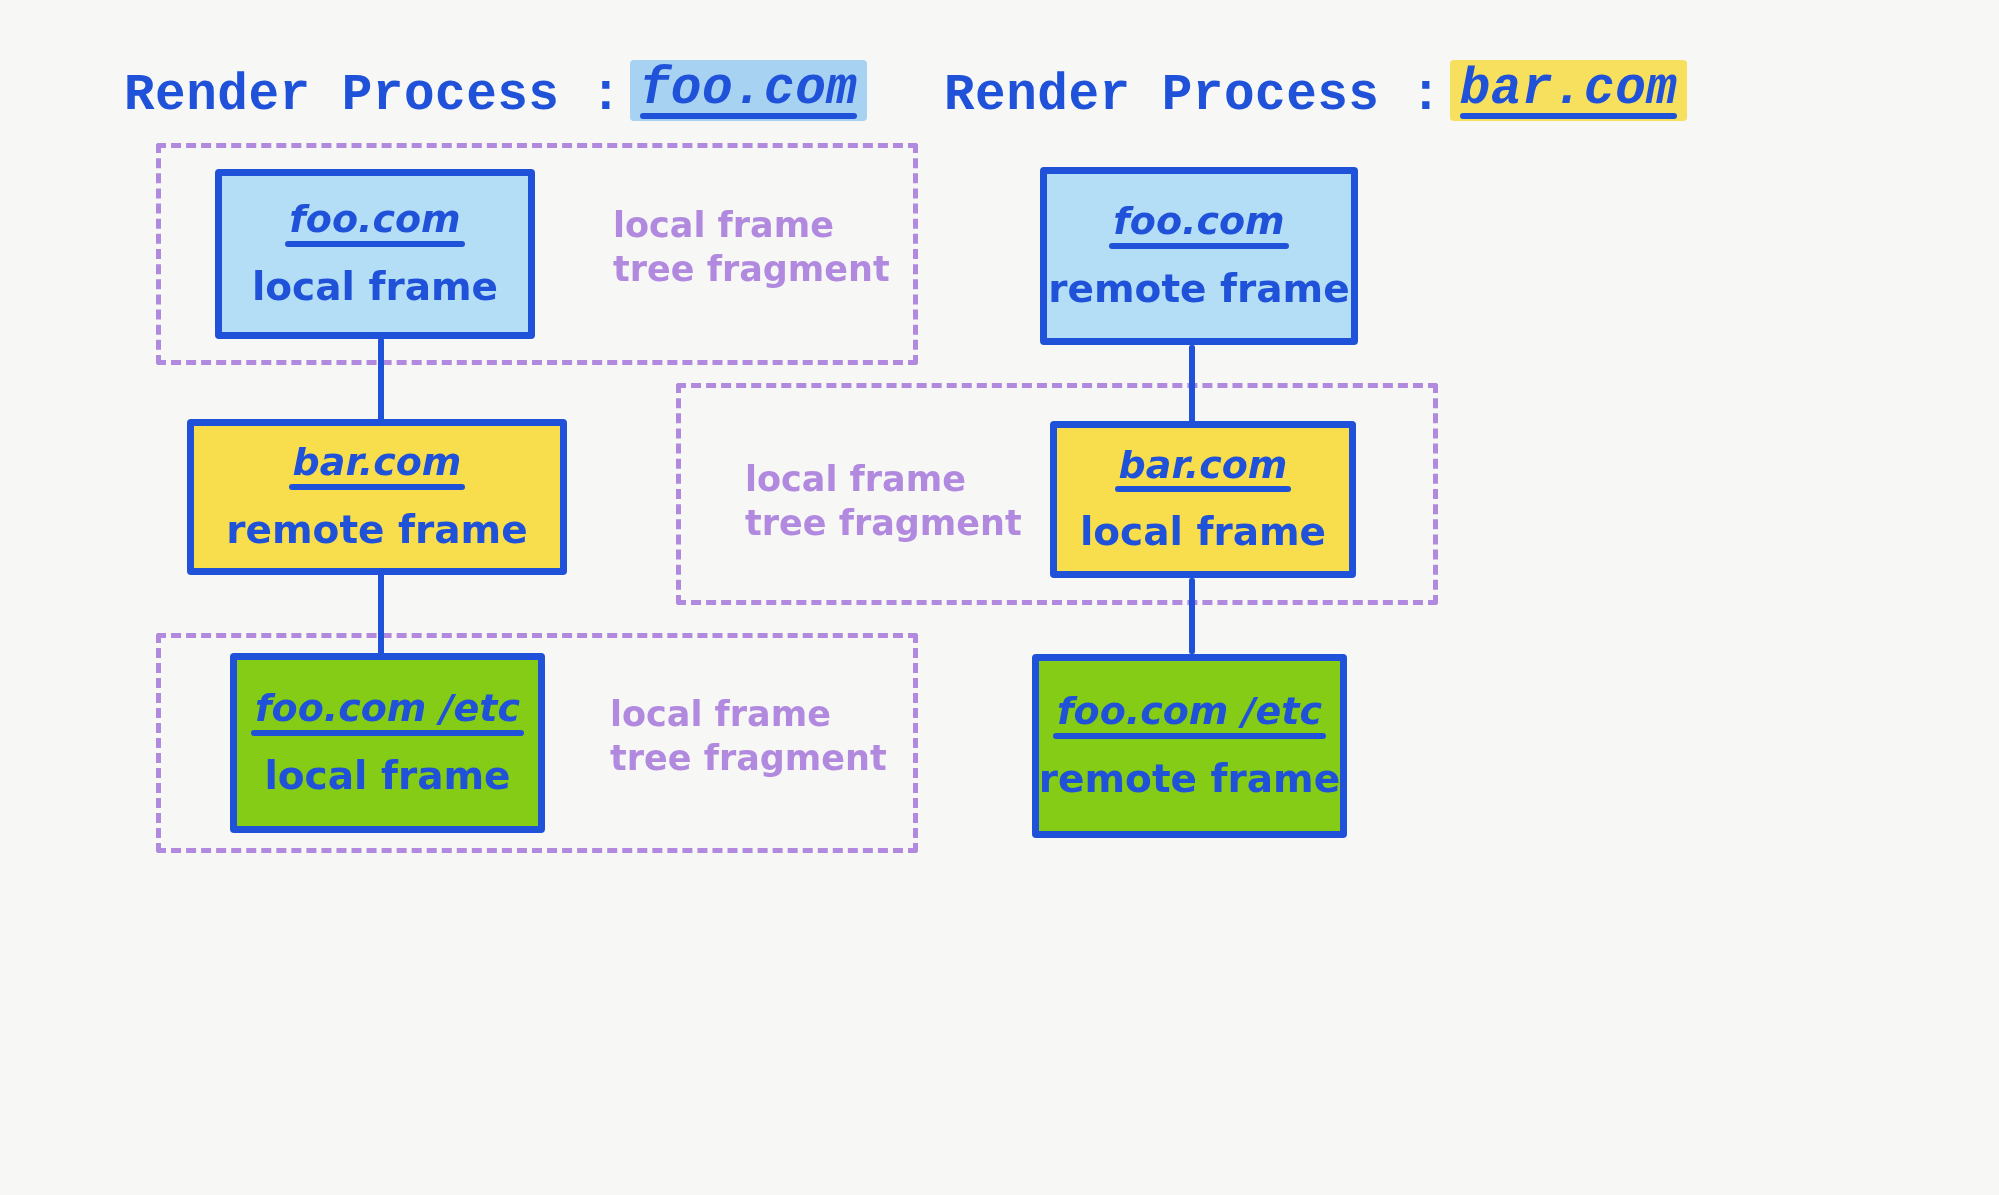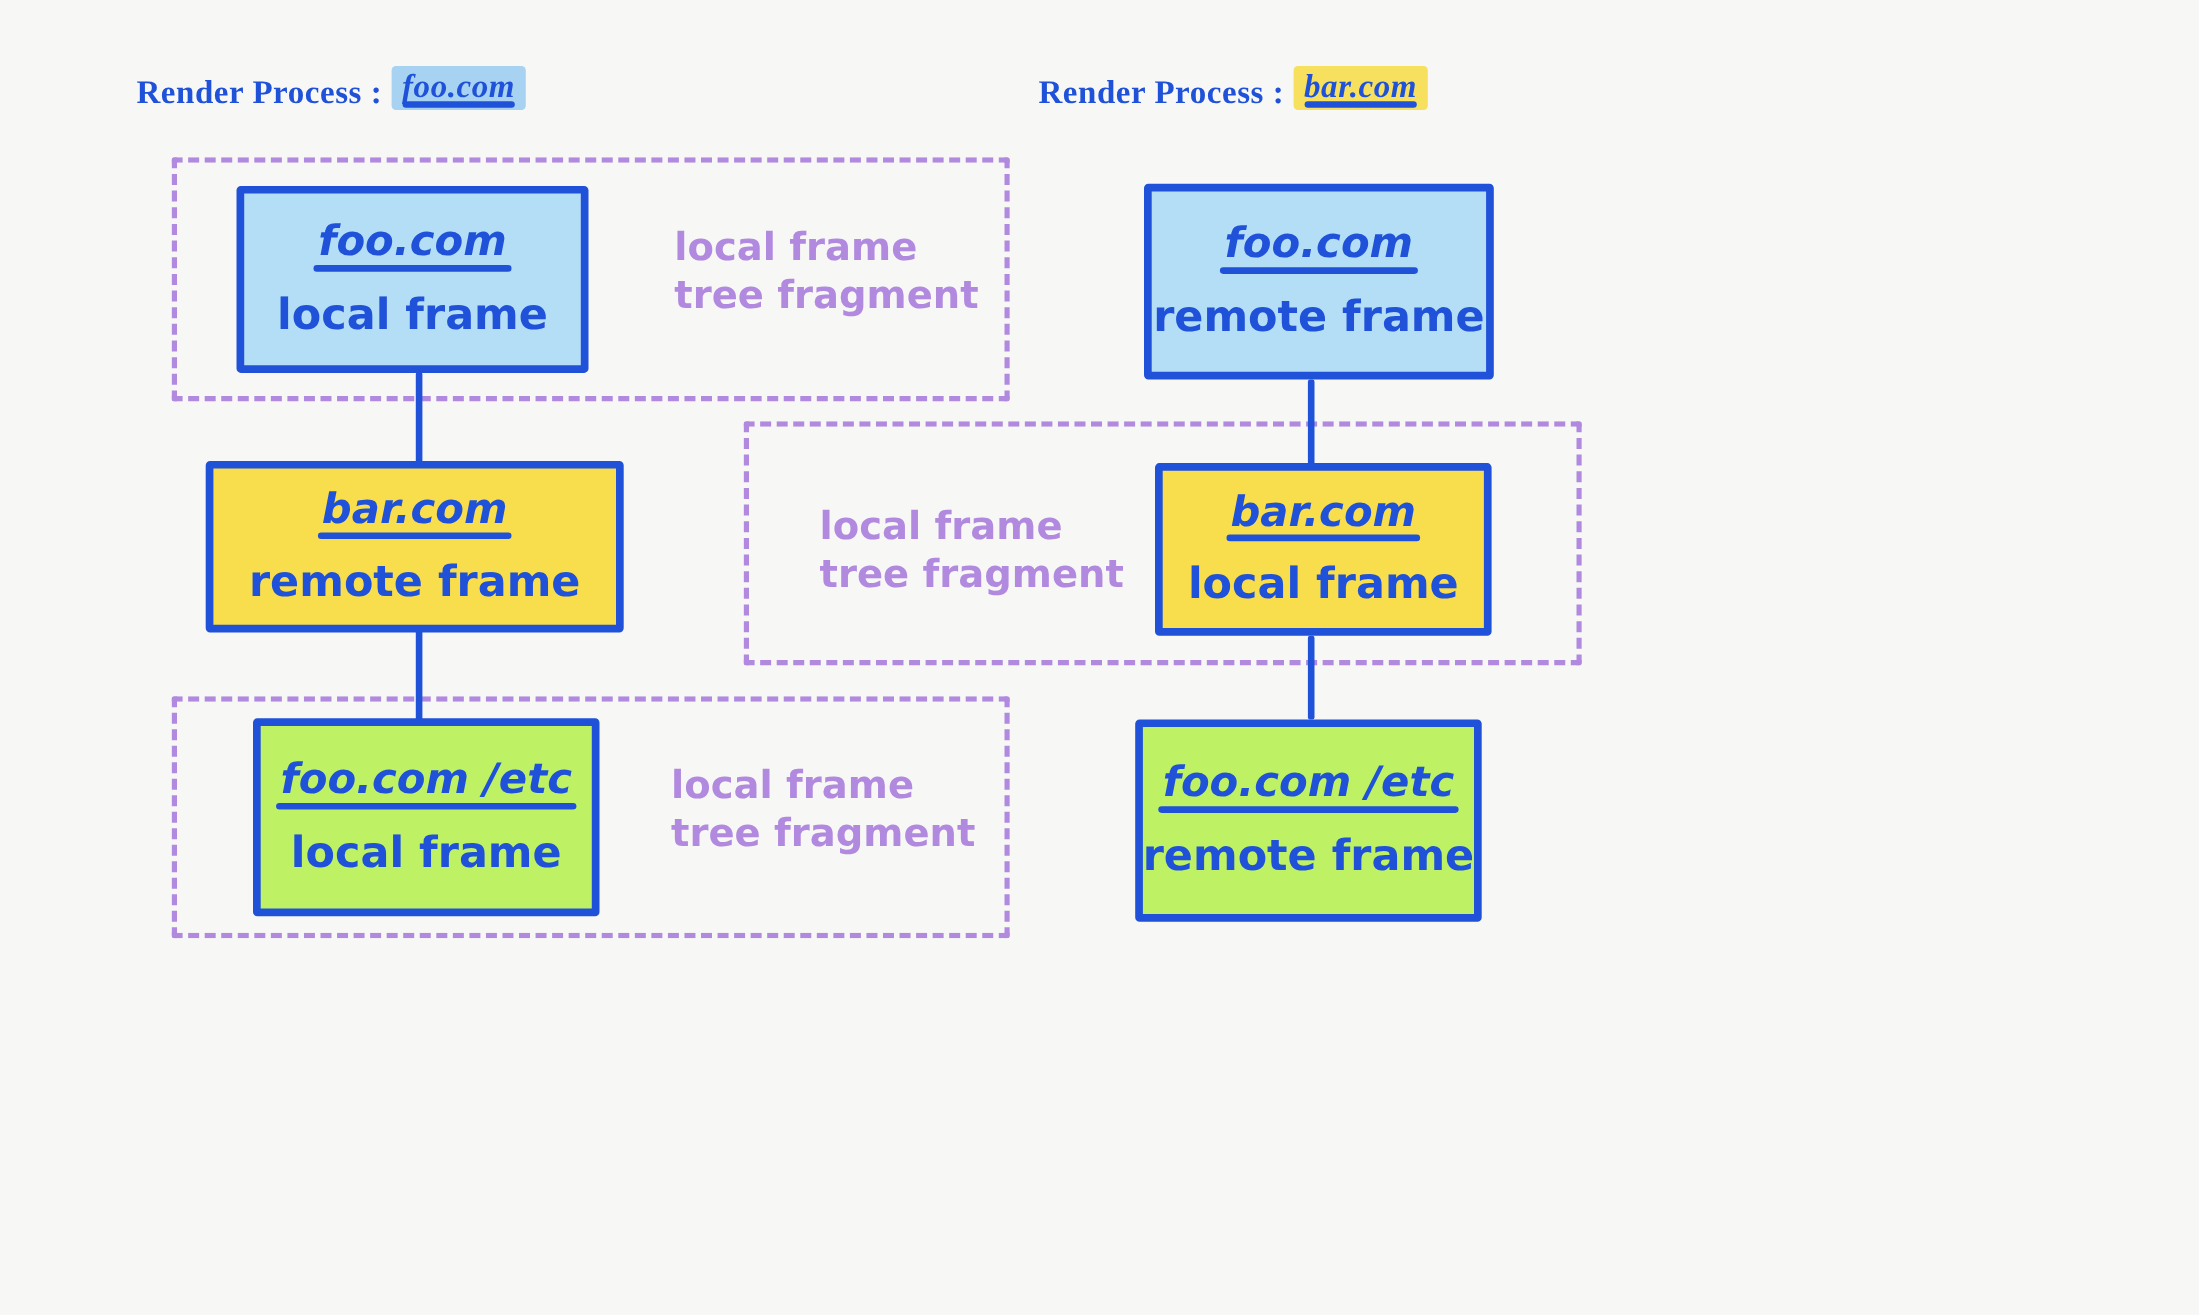--- a/index.html
+++ b/index.html
@@ -8,22 +8,22 @@
     background:#f7f7f5;
     font-family:"DejaVu Sans", sans-serif;
     overflow:hidden;
     position:relative;
   }
   #stage{position:absolute;inset:0;}
 
   
   .title{
     position:absolute;
-    font-family:Liberation Serif, serif;
-    font-size:30px;
+    font-family:Liberation Mono, monospace;
+    font-size:51px;
     font-weight:700;
     color:#1f52d8;
     white-space:nowrap;
     letter-spacing:.5px;
     display:flex;
     align-items:flex-end;
     gap:8px;
   }
   .title .lead{line-height:1;}
   .title .hl{
@@ -84,21 +84,21 @@
     background:#1f52d8;
     border-radius:3px;
   }
   .box .kind{
     margin-top:22px;
     font-size:39px;
     font-weight:700;
     line-height:1.05;
     white-space:nowrap;
   }
-  .fill-blue-light{background:#bef264;}
+  .fill-blue-light{background:#84cc16;}
   .fill-blue{background:#b4ddf6;}
   .fill-yellow{background:#f8dd4c;}
 
   
   .conn{
     position:absolute;
     background:#1f52d8;
     width:6px;
     border-radius:2px;
   }

